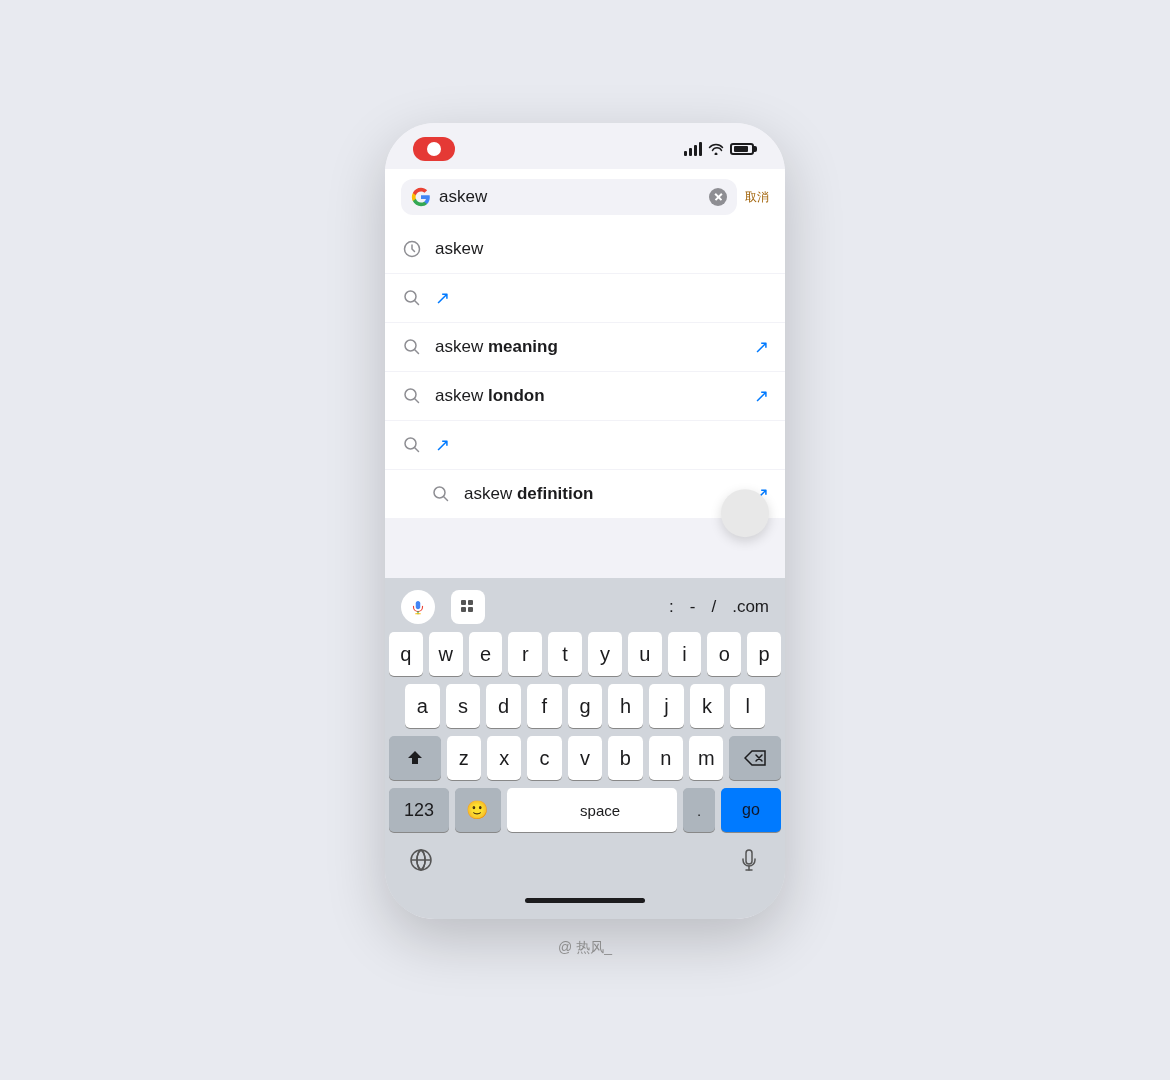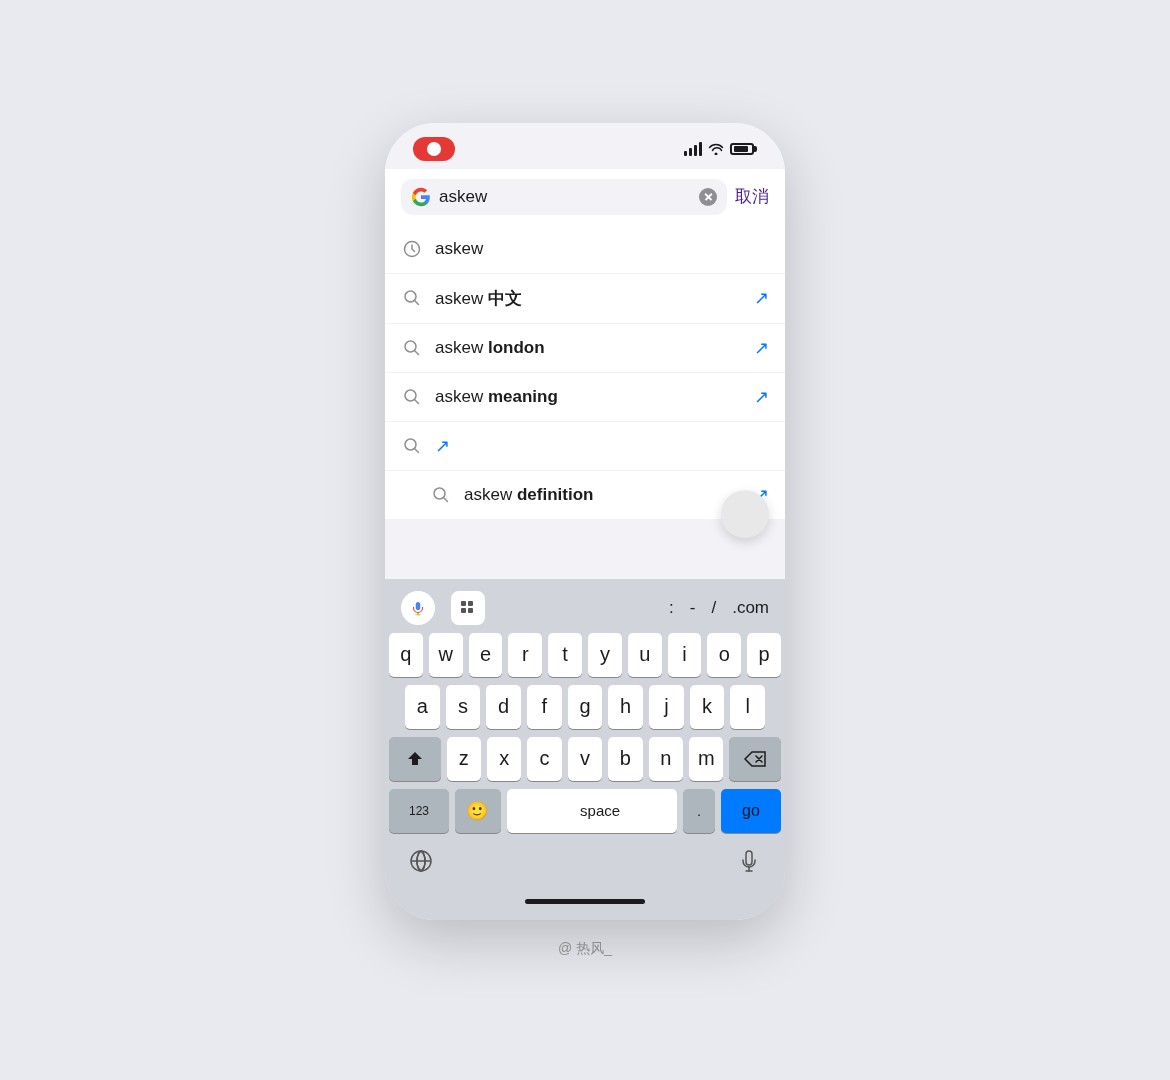--- a/index.html
+++ b/index.html
@@ -154,22 +154,22 @@
       content: '';
       position: absolute;
       width: 9px;
       height: 1.5px;
       background: white;
     }
     .clear-btn::before { transform: rotate(45deg); }
     .clear-btn::after { transform: rotate(-45deg); }
 
     .cancel-btn {
-      color: #4c1d95;
-      font-size: 17px;
+      color: #a16207;
+      font-size: 12px;
       cursor: pointer;
       white-space: nowrap;
     }
 
     
     .suggestions {
       background: white;
     }
 
     .suggestion-item {
@@ -307,21 +307,21 @@
       max-width: 52px;
     }
 
     .key-backspace {
       flex: 1.5;
       max-width: 52px;
     }
 
     .key-123 {
       background: #adb5bd;
-      font-size: 12px;
+      font-size: 18px;
       flex: 2;
       max-width: 60px;
     }
 
     .key-emoji {
       background: #adb5bd;
       font-size: 18px;
       flex: 1.5;
       max-width: 50px;
     }
@@ -457,43 +457,42 @@
       <span style="visibility:hidden" class="arrow-ne"></span>
     </div>
 
     <div class="suggestion-item">
       <div class="suggestion-icon">
         <svg width="18" height="18" viewBox="0 0 18 18">
           <circle cx="7.5" cy="7.5" r="5.5" stroke="#8e8e93" stroke-width="1.5" fill="none"></circle>
           <path d="M11.5 11.5l4 4" stroke="#8e8e93" stroke-width="1.5" stroke-linecap="round"></path>
         </svg>
       </div>
-      <span class="suggestion-text">askew <strong>中文</strong></span>
       <span class="arrow-ne"></span>
     </div>
 
     <div class="suggestion-item">
       <div class="suggestion-icon">
         <svg width="18" height="18" viewBox="0 0 18 18">
           <circle cx="7.5" cy="7.5" r="5.5" stroke="#8e8e93" stroke-width="1.5" fill="none"></circle>
           <path d="M11.5 11.5l4 4" stroke="#8e8e93" stroke-width="1.5" stroke-linecap="round"></path>
         </svg>
       </div>
-      <span class="suggestion-text">askew <strong>london</strong></span>
+      <span class="suggestion-text">askew <strong>meaning</strong></span>
       <span class="arrow-ne"></span>
     </div>
 
     <div class="suggestion-item">
       <div class="suggestion-icon">
         <svg width="18" height="18" viewBox="0 0 18 18">
           <circle cx="7.5" cy="7.5" r="5.5" stroke="#8e8e93" stroke-width="1.5" fill="none"></circle>
           <path d="M11.5 11.5l4 4" stroke="#8e8e93" stroke-width="1.5" stroke-linecap="round"></path>
         </svg>
       </div>
-      <span class="suggestion-text">askew <strong>meaning</strong></span>
+      <span class="suggestion-text">askew <strong>london</strong></span>
       <span class="arrow-ne"></span>
     </div>
 
     <div class="suggestion-item">
       <div class="suggestion-icon">
         <svg width="18" height="18" viewBox="0 0 18 18">
           <circle cx="7.5" cy="7.5" r="5.5" stroke="#8e8e93" stroke-width="1.5" fill="none"></circle>
           <path d="M11.5 11.5l4 4" stroke="#8e8e93" stroke-width="1.5" stroke-linecap="round"></path>
         </svg>
       </div>

